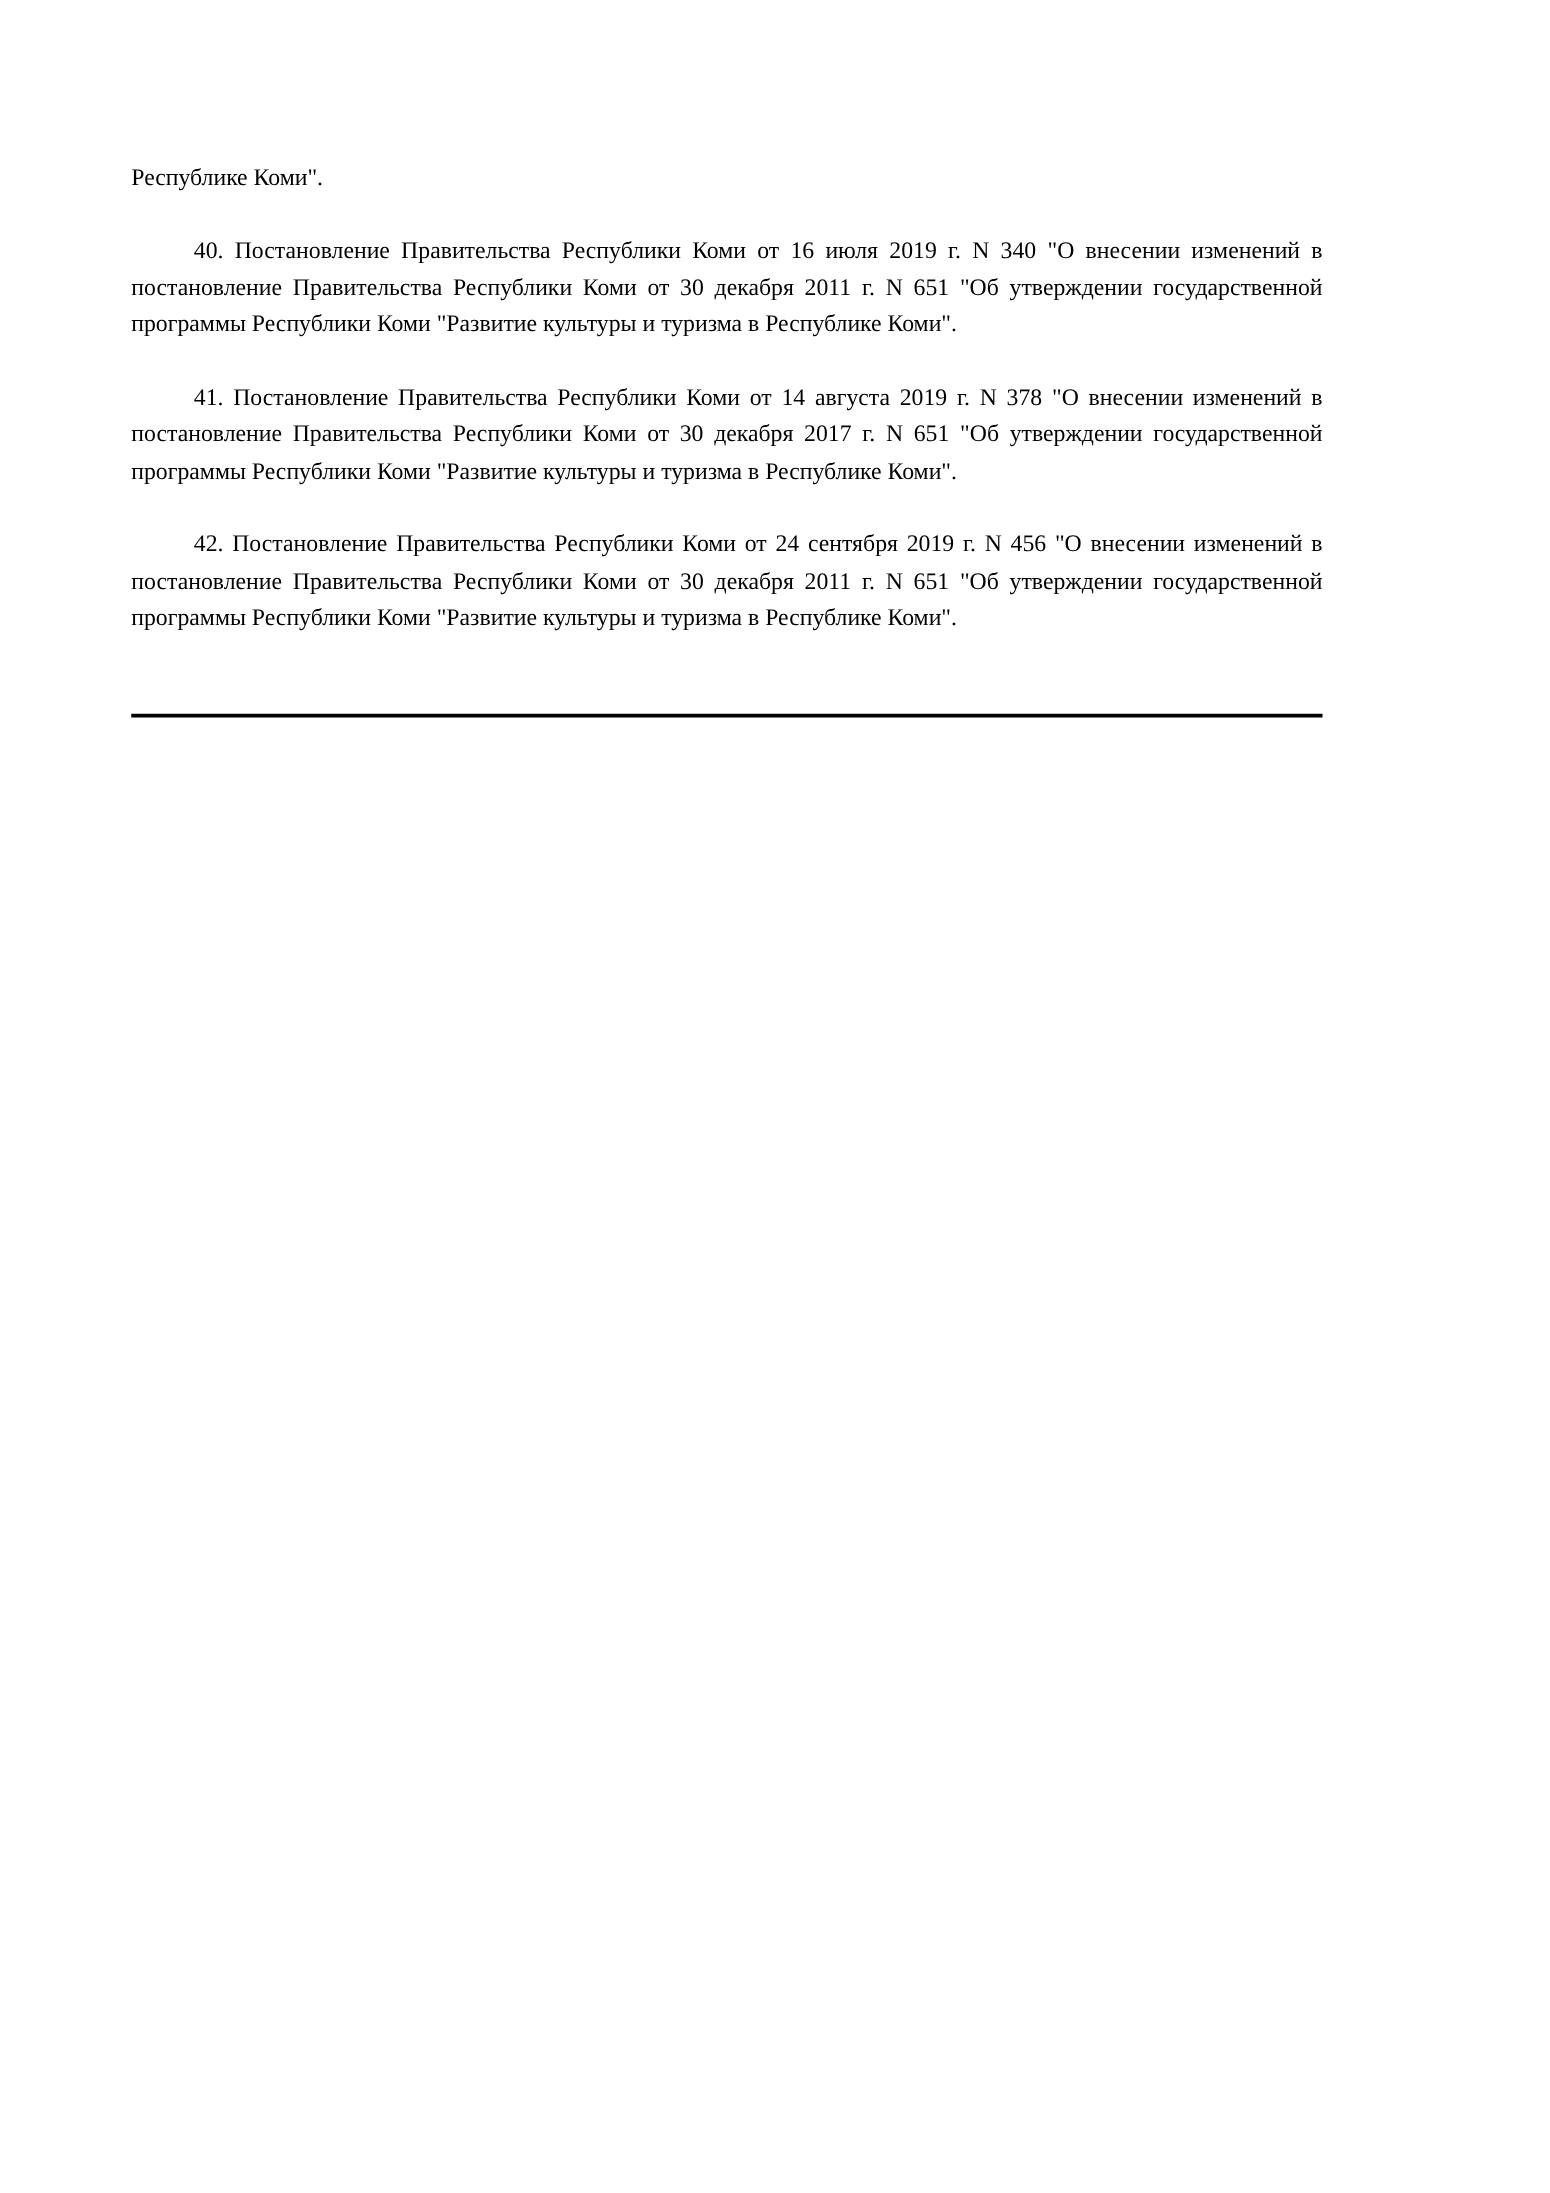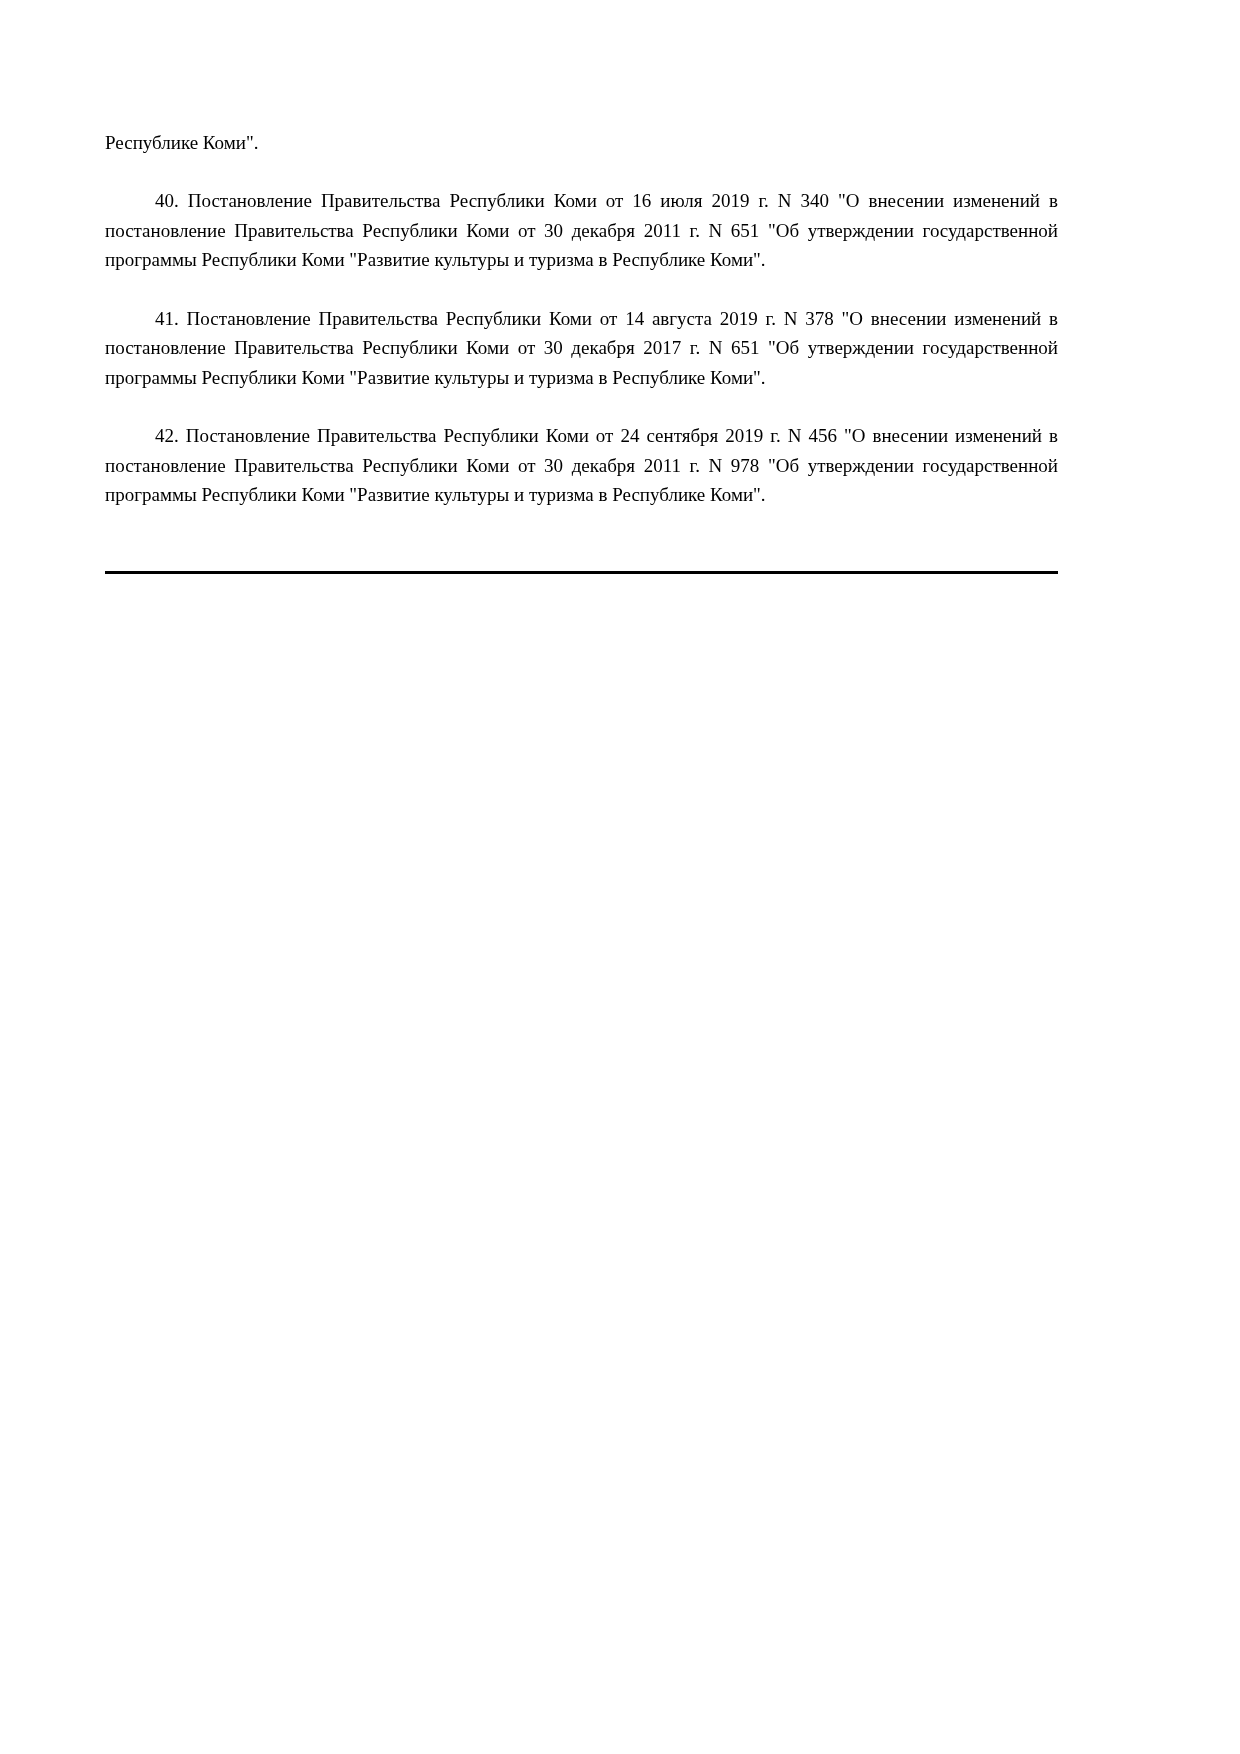--- a/index.html
+++ b/index.html
@@ -48,17 +48,17 @@
 <body>
 
 <div class="page">
 
   <p class="continuation">Республике Коми".</p>
 
   <p class="para">40. Постановление Правительства Республики Коми от 16 июля 2019 г. N 340 "О внесении изменений в постановление Правительства Республики Коми от 30 декабря 2011 г. N 651 "Об утверждении государственной программы Республики Коми "Развитие культуры и туризма в Республике Коми".</p>
 
   <p class="para">41. Постановление Правительства Республики Коми от 14 августа 2019 г. N 378 "О внесении изменений в постановление Правительства Республики Коми от 30 декабря 2017 г. N 651 "Об утверждении государственной программы Республики Коми "Развитие культуры и туризма в Республике Коми".</p>
 
-  <p class="para">42. Постановление Правительства Республики Коми от 24 сентября 2019 г. N 456 "О внесении изменений в постановление Правительства Республики Коми от 30 декабря 2011 г. N 978 "Об утверждении государственной программы Республики Коми "Развитие культуры и туризма в Республике Коми".</p>
+  <p class="para">42. Постановление Правительства Республики Коми от 24 сентября 2019 г. N 456 "О внесении изменений в постановление Правительства Республики Коми от 30 декабря 2011 г. N 651 "Об утверждении государственной программы Республики Коми "Развитие культуры и туризма в Республике Коми".</p>
 
   <hr class="divider">
 
 </div>
 
 </body></html>

